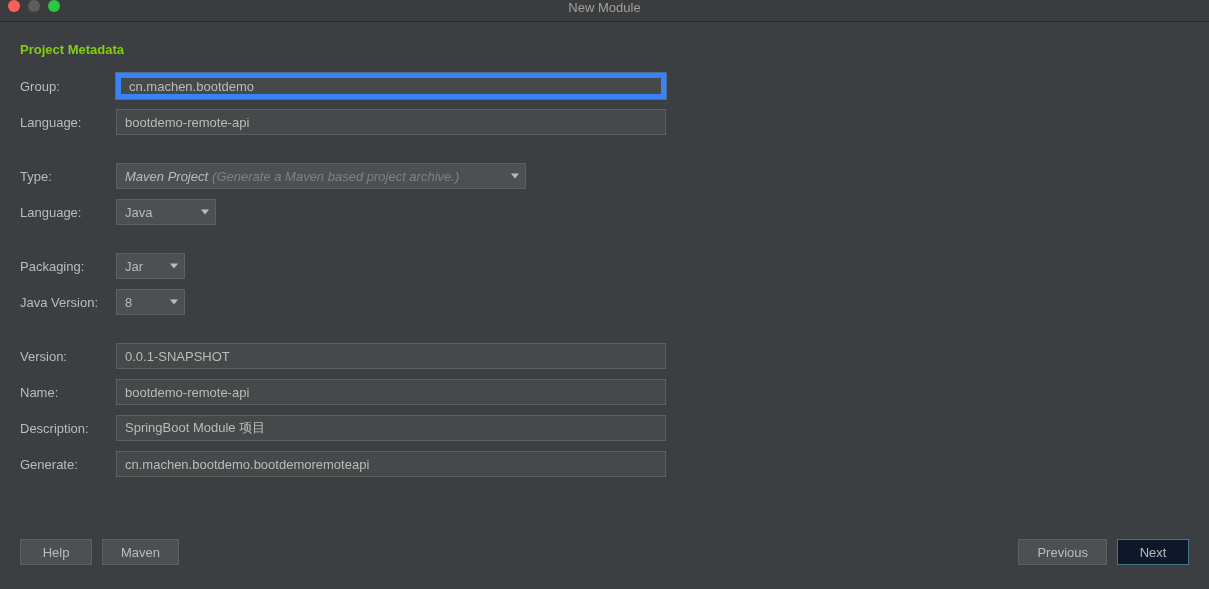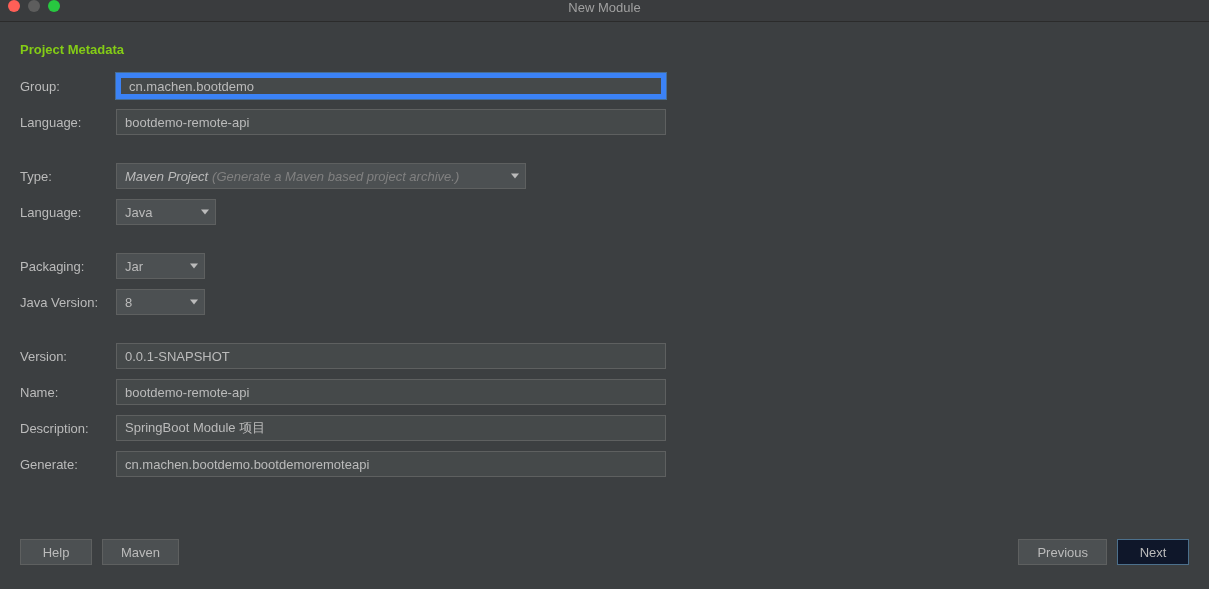--- a/index.html
+++ b/index.html
@@ -97,21 +97,21 @@
       cursor: pointer;
     }
     .select-wrap.wide {
       width: 410px;
       font-style: italic;
     }
     .select-wrap.narrow {
       width: 100px;
     }
     .select-wrap.mid {
-      width: 89px;
+      width: 69px;
       text-align: center;
     }
     .select-value {
       color: #bbbbbb;
       font-size: 13px;
     }
     .select-hint {
       color: #808080;
       font-size: 13px;
       margin-left: 4px;

